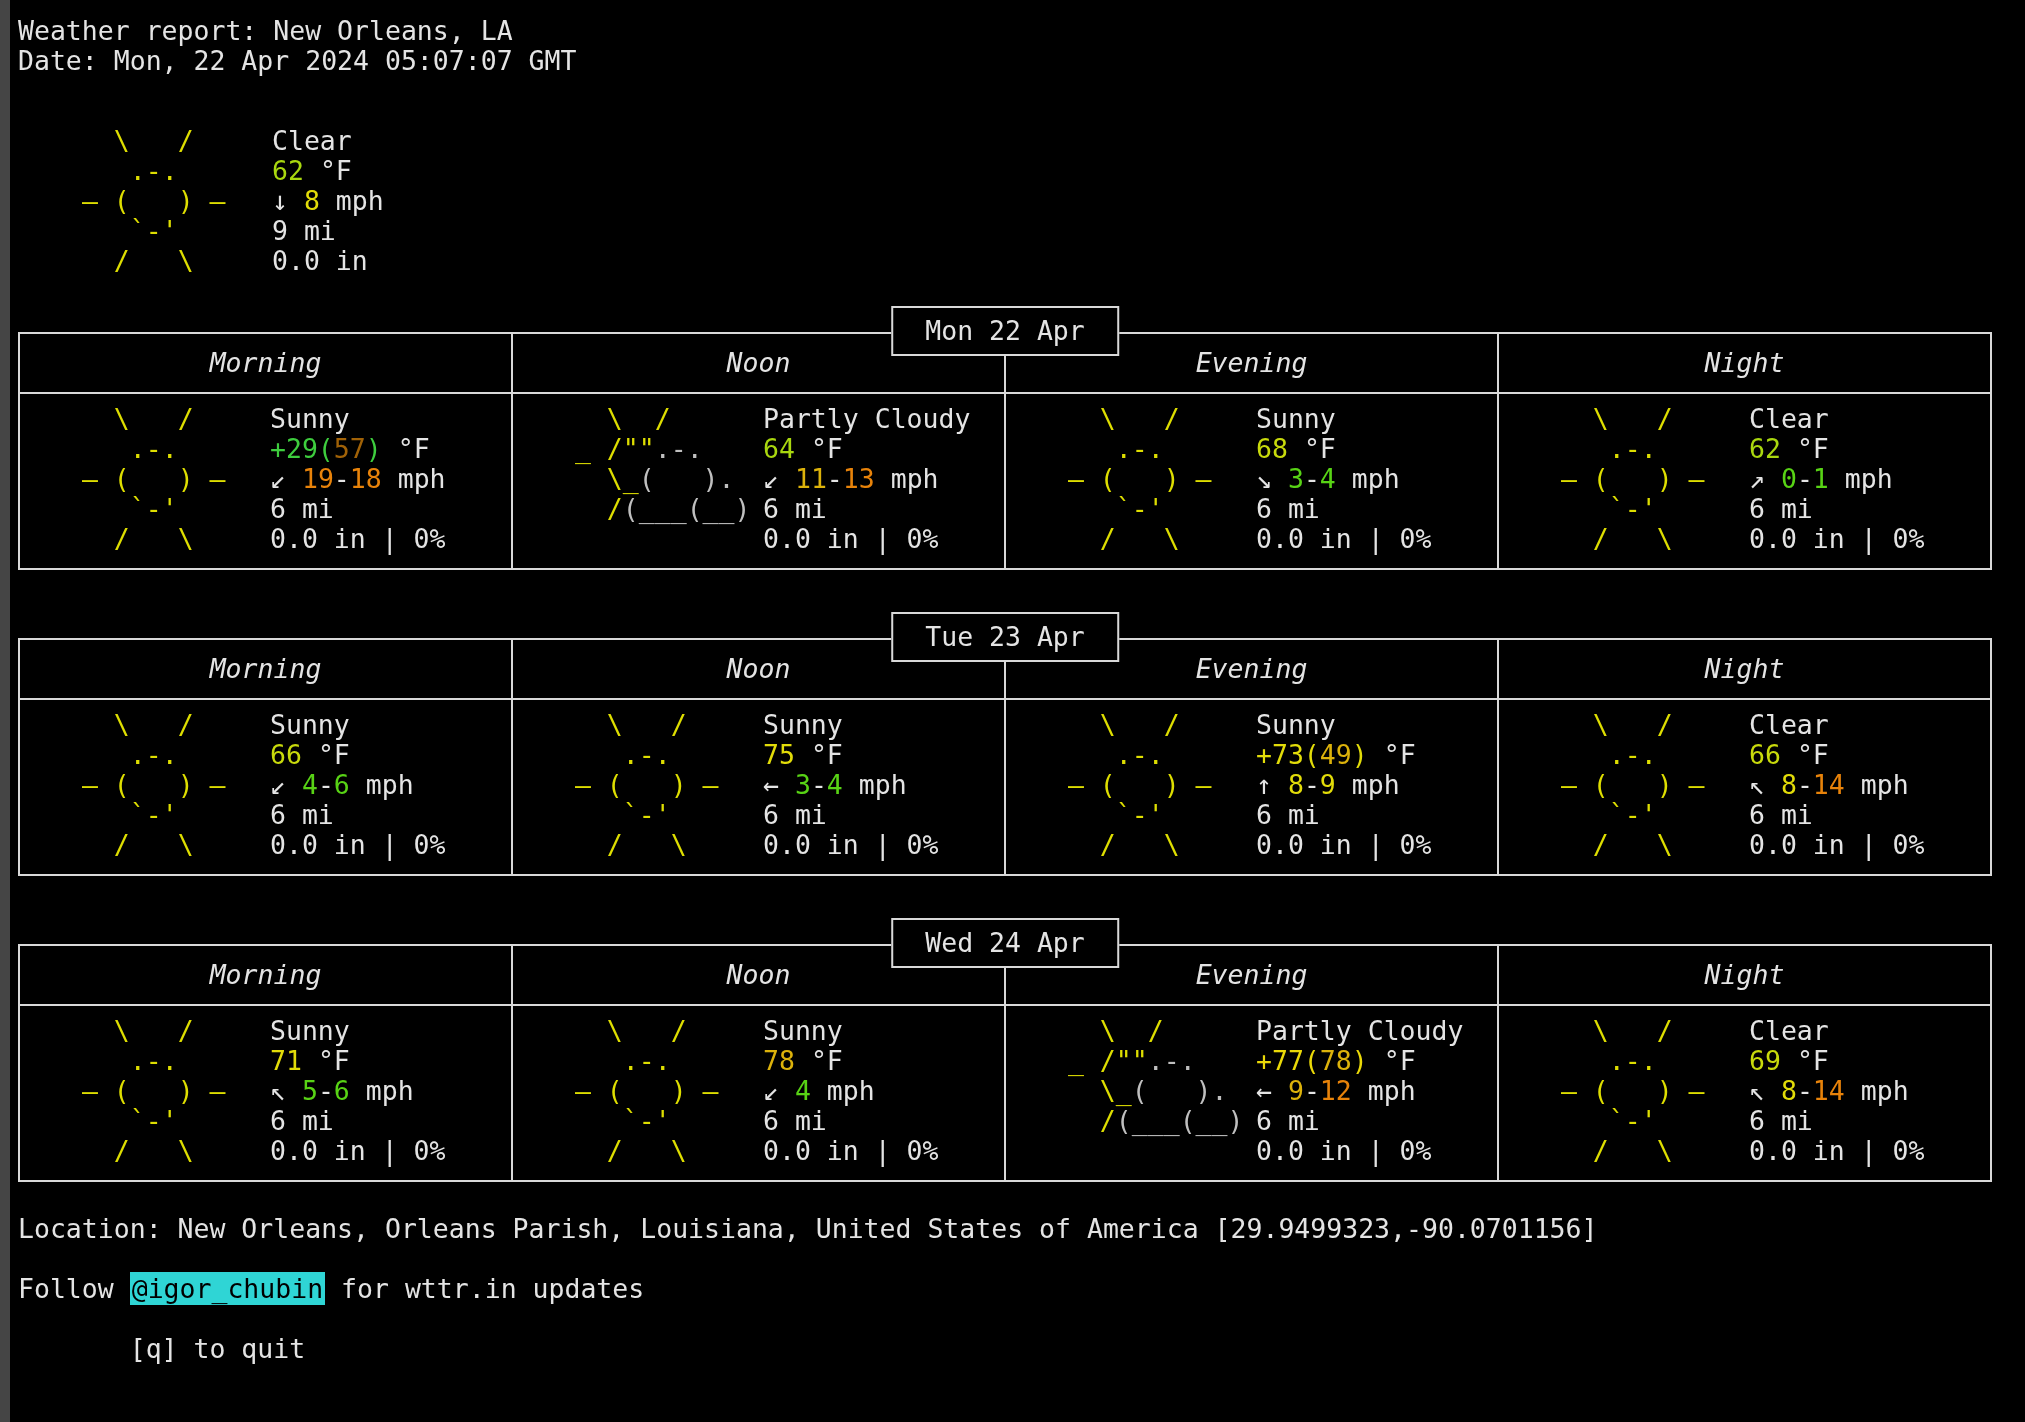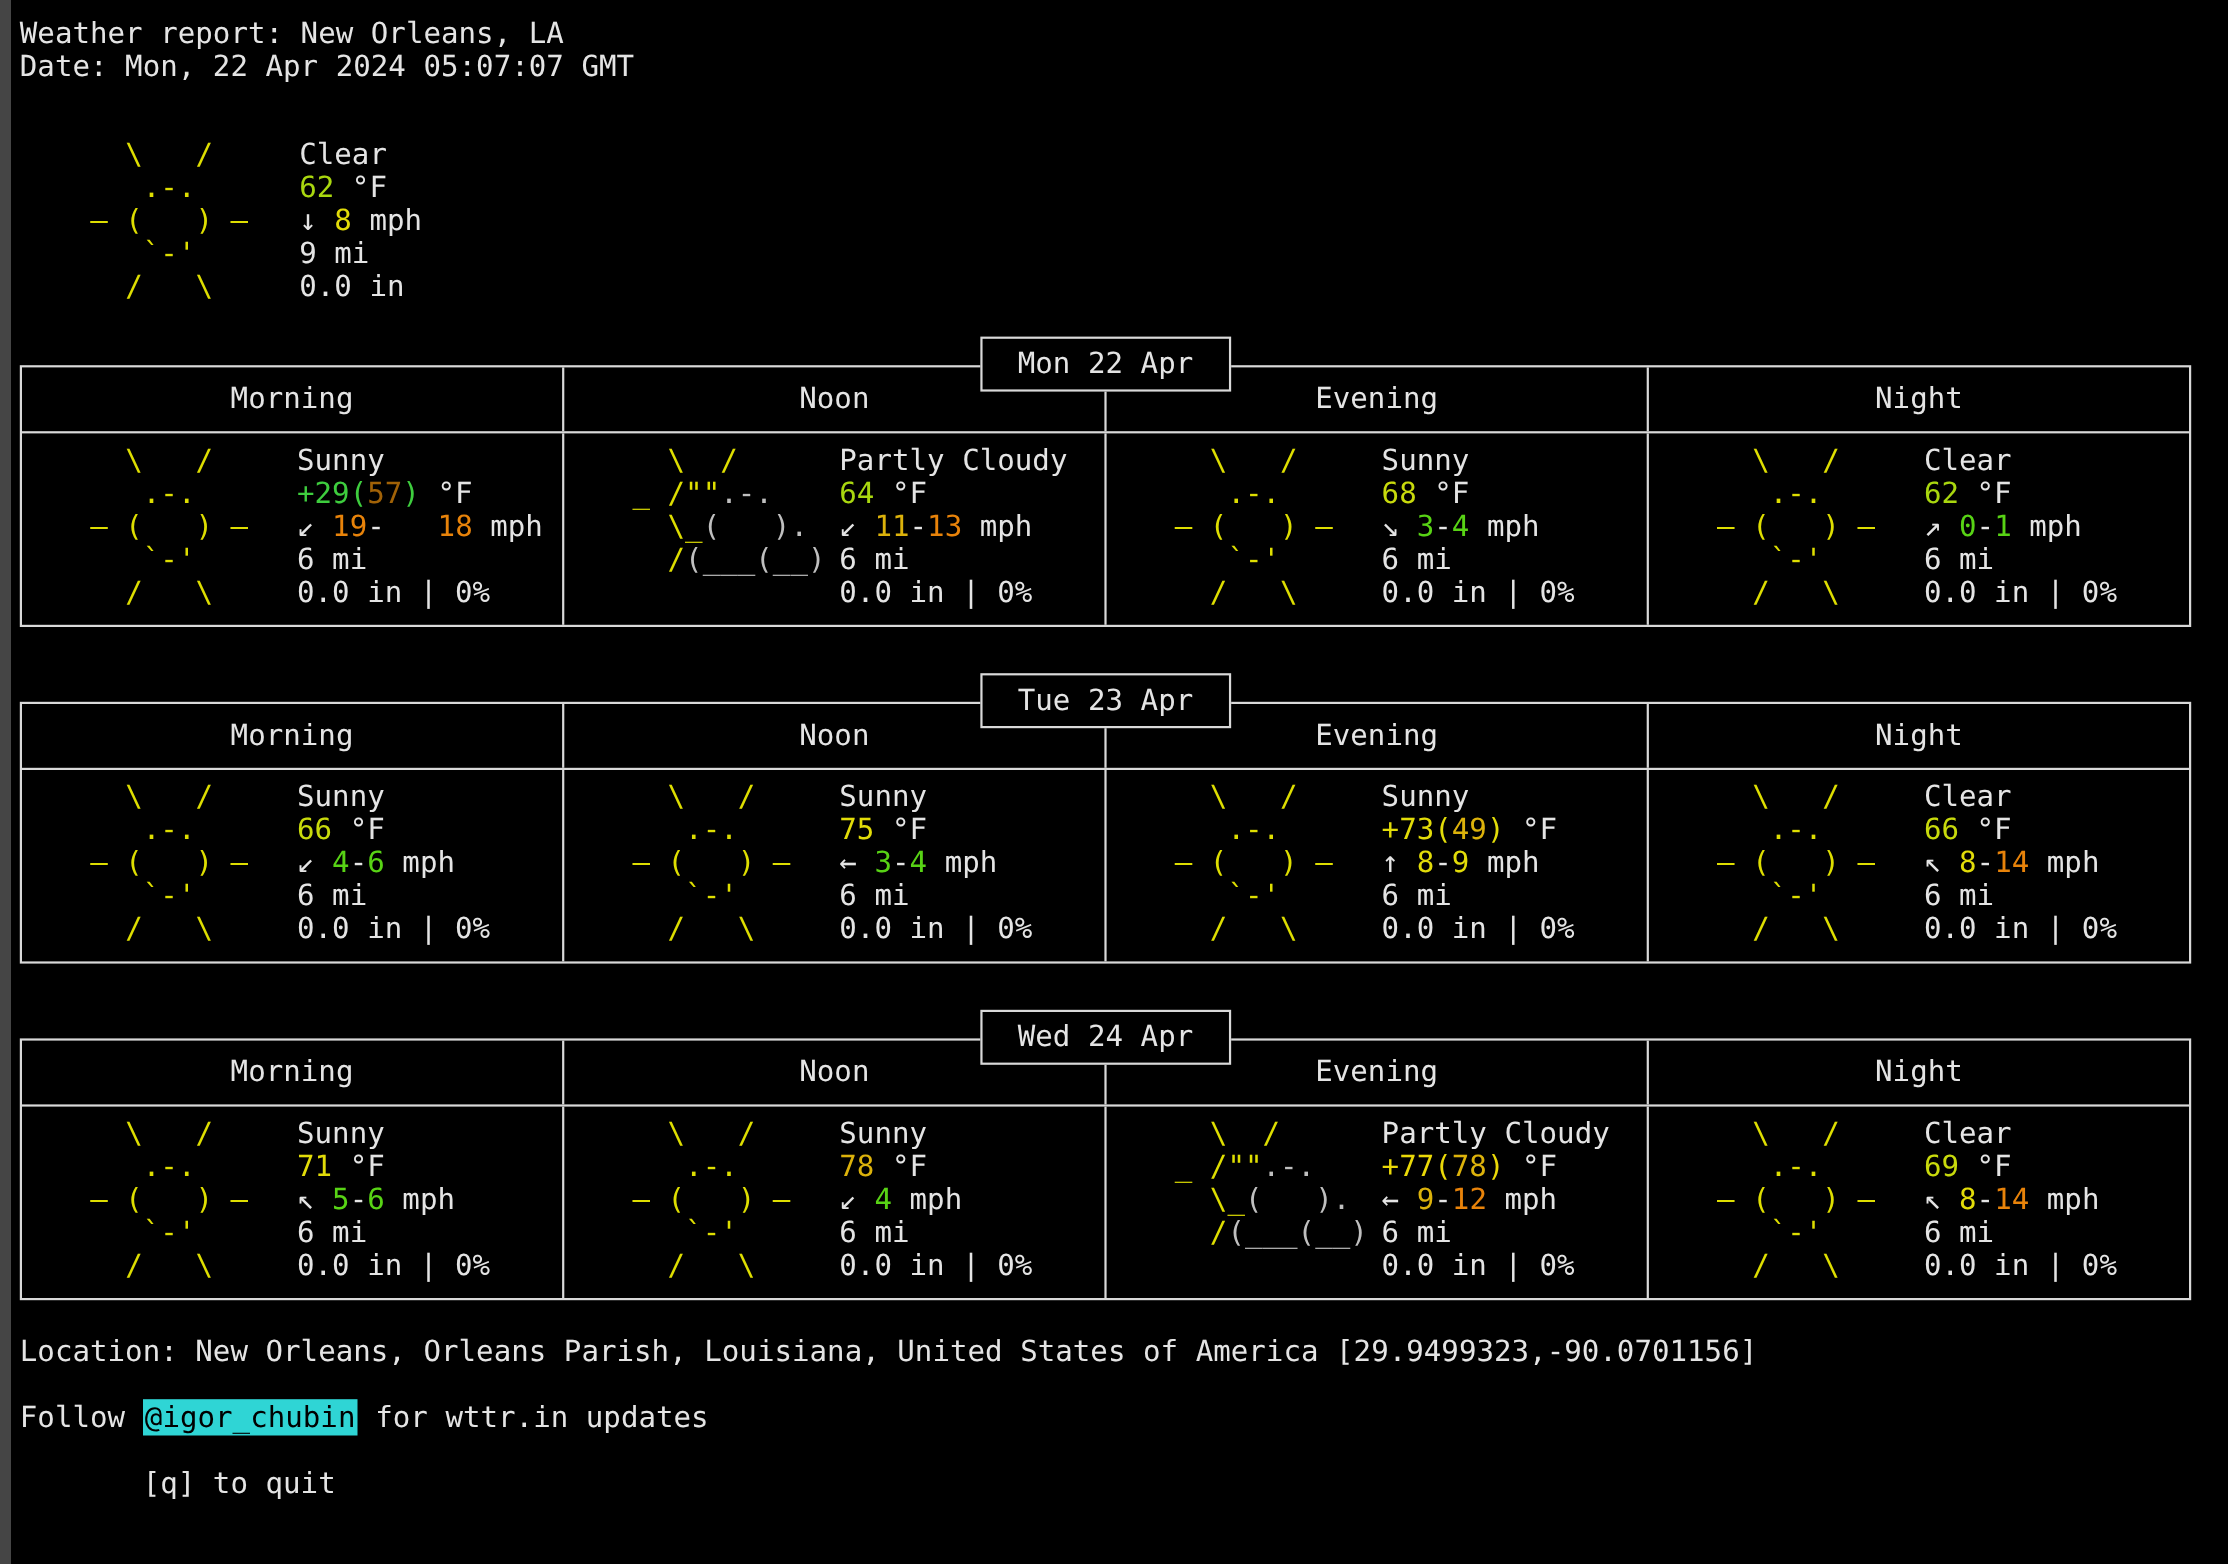--- a/index.html
+++ b/index.html
@@ -22,21 +22,21 @@
   .current .art { margin-left:48px; width:178px; }
   .current .info { margin-left:28px; }
 
   .day { position:relative; border:2px solid #d9d9d9; margin-top:68px; background:#000; }
   #days .day:first-child { margin-top:56px; }
   .day-label {
     position:absolute; top:-28px; left:50%; transform:translateX(-50%);
     background:#000; border:2px solid #d9d9d9; padding:8px 32px;
     white-space:nowrap; z-index:2; text-align:center;
   }
-  .cols { display:flex; border-bottom:2px solid #d9d9d9; }
+  .cols { display:flex; border-bottom:2px solid #d9d9d9;font-style:italic; }
   .col { flex:1 1 0; text-align:center; padding:14px 0; border-right:2px solid #d9d9d9; }
   .col:last-child { border-right:none; }
   .cells { display:flex; }
   .cell { flex:1 1 0; display:flex; border-right:2px solid #d9d9d9; padding:10px 0 14px 0; }
   .cell:last-child { border-right:none; }
   .cell .art { margin-left:46px; width:180px; }
   .cell .info { margin-left:24px; }
 
   .loc { margin-top:32px; }
   .follow { margin-top:30px; }
@@ -71,21 +71,21 @@
           <div class="col">Noon</div>
           <div class="col">Evening</div>
           <div class="col">Night</div>
         </div>
     <div class="cells">
           <div class="cell">
             <pre class="art"><div><span style="color: rgb(222, 222, 0);">   \   /   </span></div><div><span style="color: rgb(222, 222, 0);">    .-.     </span></div><div><span style="color: rgb(222, 222, 0);"> ― (   ) ―  </span></div><div><span style="color: rgb(222, 222, 0);">    `-'     </span></div><div><span style="color: rgb(222, 222, 0);">   /   \   </span></div></pre>
             <div class="info">
               <div class="line"><span style="color: rgb(228, 228, 228);">Sunny</span></div>
               <div class="line"><span style="color: rgb(62, 205, 62);">+29(</span><span style="color: #a16207;">57</span><span style="color: rgb(62, 205, 62);">)</span><span style="color: rgb(228, 228, 228);"> °F</span></div>
-              <div class="line"><span style="color: rgb(228, 228, 228);">↙ </span><span style="color: rgb(232, 131, 10);">19</span><span style="color: rgb(228, 228, 228);">-</span><span style="color: rgb(232, 131, 10); margin-left: 48px;">18</span><span style="color: rgb(228, 228, 228);"> mph</span></div>
+              <div class="line"><span style="color: rgb(228, 228, 228);">↙ </span><span style="color: rgb(232, 131, 10);">19</span><span style="color: rgb(228, 228, 228);">-</span><span style="color: rgb(232, 131, 10);">18</span><span style="color: rgb(228, 228, 228);"> mph</span></div>
               <div class="line"><span style="color: rgb(228, 228, 228);">6 mi</span></div>
               <div class="line"><span style="color: rgb(228, 228, 228);">0.0 in | 0%</span></div>
             </div>
           </div>
           <div class="cell">
             <pre class="art"><div><span style="color: rgb(222, 222, 0);">   \  /</span></div><div><span style="color: rgb(222, 222, 0);"> _ /""</span><span style="color: rgb(191, 191, 191);">.-.</span></div><div><span style="color: rgb(222, 222, 0);">   \_</span><span style="color: rgb(191, 191, 191);">(   ).</span></div><div><span style="color: rgb(222, 222, 0);">   /</span><span style="color: rgb(191, 191, 191);">(___(__)</span></div><div><span style="color: rgb(228, 228, 228);"> </span></div></pre>
             <div class="info">
               <div class="line"><span style="color: rgb(228, 228, 228);">Partly Cloudy</span></div>
               <div class="line"><span style="color: rgb(169, 215, 15);">64</span><span style="color: rgb(228, 228, 228);"> °F</span></div>
               <div class="line"><span style="color: rgb(228, 228, 228);">↙ </span><span style="color: rgb(220, 178, 11);">11</span><span style="color: rgb(228, 228, 228);">-</span><span style="color: rgb(232, 131, 10);">13</span><span style="color: rgb(228, 228, 228);"> mph</span></div>

